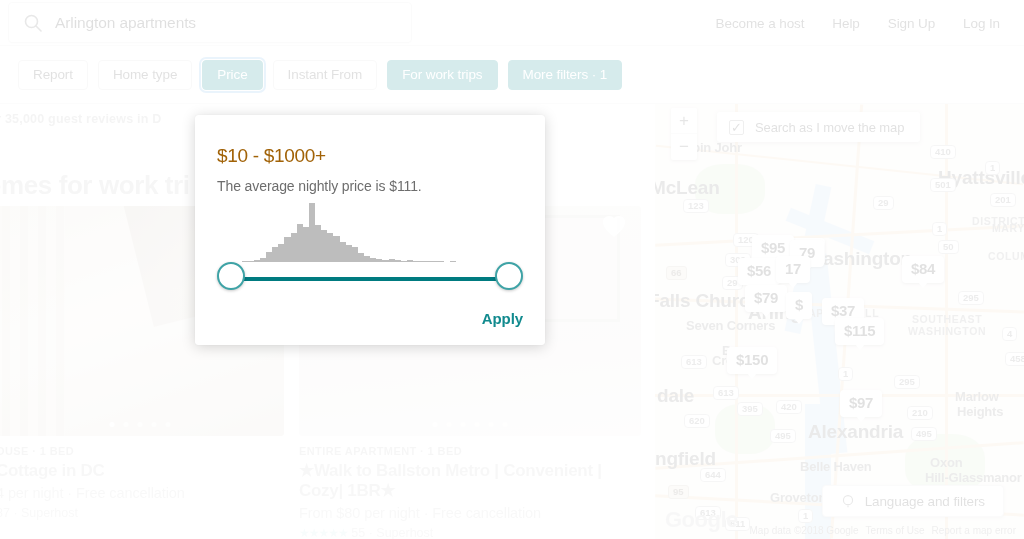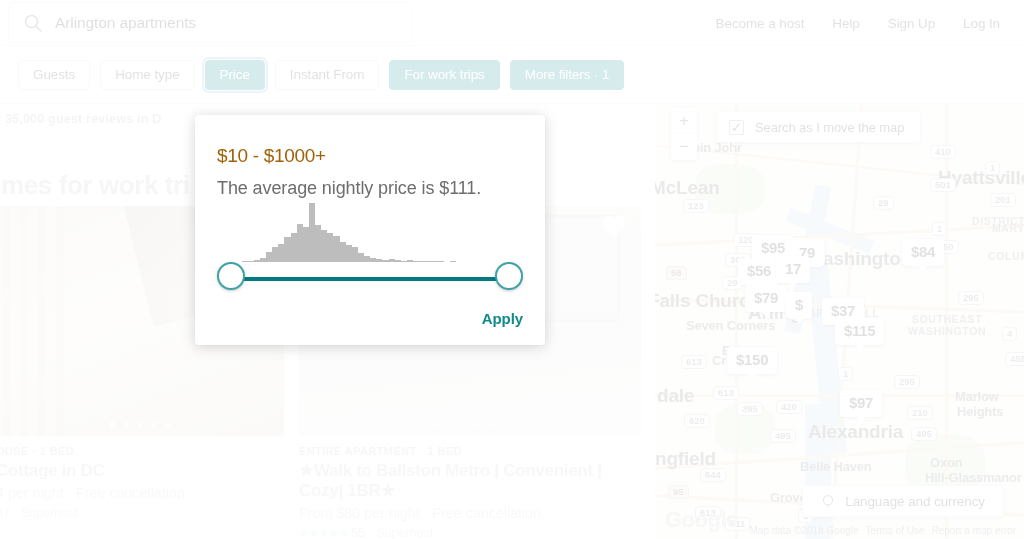--- a/index.html
+++ b/index.html
@@ -217,21 +217,21 @@
     background:#fff; border-radius:3px;
     box-shadow:0 2px 14px rgba(0,0,0,0.17), 0 0 1px rgba(0,0,0,.1);
     z-index:60;
   }
   .pop-range {
     position:absolute; left:22px; top:30px;
     font-size:19px; color:#a16207; letter-spacing:-0.3px;
   }
   .pop-sub {
     position:absolute; left:22px; top:63px;
-    font-size:18px; color:#6d6d6d; letter-spacing:-0.1px;
+    font-size:14px; color:#6d6d6d; letter-spacing:-0.1px;
   }
   .hist {
     position:absolute; left:22px; top:85px; width:306px; height:62px;
     display:flex; align-items:flex-end; gap:0px;
   }
   .hist i { display:block; background:#bdbdbd; flex:1 1 auto; }
   .slider {
     position:absolute; left:22px; top:147px; width:306px; height:34px;
   }
   .track {
@@ -377,21 +377,21 @@
         <div class="shield" style="left: 252px; top: 302px;">210</div>
         <div class="shield" style="left: 350px; top: 248px;">458</div>
         <div class="shield" style="left: 45px; top: 364px;">644</div>
         <div class="shield i" style="left: 13px; top: 381px;">95</div>
         <div class="shield" style="left: 40px; top: 402px;">613</div>
         <div class="shield" style="left: 70px; top: 413px;">611</div>
         <div class="shield" style="left: 143px; top: 405px;">1</div>
       </div>
     <div id="map-pins">
         <div class="pricepin" style="left: 128px; top: 114px; margin-top: 20px;">$70</div>
-        <div class="pricepin" style="left: 247px; top: 135px;">$84</div>
+        <div class="pricepin" style="left: 247px; top: 152px;">$84</div>
         <div class="pricepin" style="left: 97px; top: 131px;">$95</div>
         <div class="pricepin" style="left: 135px; top: 136px;">79</div>
         <div class="pricepin" style="left: 83px; top: 154px;">$56</div>
         <div class="pricepin" style="left: 121px; top: 152px;">17</div>
         <div class="pricepin" style="left: 90px; top: 181px;">$79</div>
         <div class="pricepin" style="left: 131px; top: 188px;">$</div>
         <div class="pricepin" style="left: 167px; top: 194px;">$37</div>
         <div class="pricepin" style="left: 180px; top: 214px;">$115</div>
         <div class="pricepin" style="left: 72px; top: 243px;">$150</div>
         <div class="pricepin" style="left: 185px; top: 286px;">$97</div>
@@ -407,21 +407,21 @@
     <div class="search-move">
       <span class="cbox">✓</span>
       <span>Search as I move the map</span>
     </div>
 
     <div class="lang-btn">
       <svg width="14" height="14" viewBox="0 0 16 16">
           <circle cx="8" cy="7" r="5.2" fill="none" stroke="#767676" stroke-width="1.3"></circle>
           <path d="M8 13v2" stroke="#767676" stroke-width="1.3"></path>
         </svg>
-      <span>Language and currency</span>
+      <span>Language and filters</span>
     </div>
 
     <div class="map-attr">
       <span>Map data ©2018 Google</span>
       <span>Terms of Use</span>
       <span>Report a map error</span>
     </div>
   </div>
 
   <div class="header">
@@ -436,21 +436,21 @@
     </div>
     <div class="nav">
       <a href="#">Become a host</a>
       <a href="#">Help</a>
       <a href="#">Sign Up</a>
       <a href="#">Log In</a>
     </div>
   </div>
 
   <div class="filterbar">
-    <button class="chip first">Guests</button>
+    <button class="chip first">Report</button>
     <button class="chip">Home type</button>
     <button class="chip focused">Price</button>
     <button class="chip">Instant From</button>
     <button class="chip filled">For work trips</button>
     <button class="chip filled">More filters · 1</button>
   </div>
 </div>
 
 <div class="scrim"></div>
 

